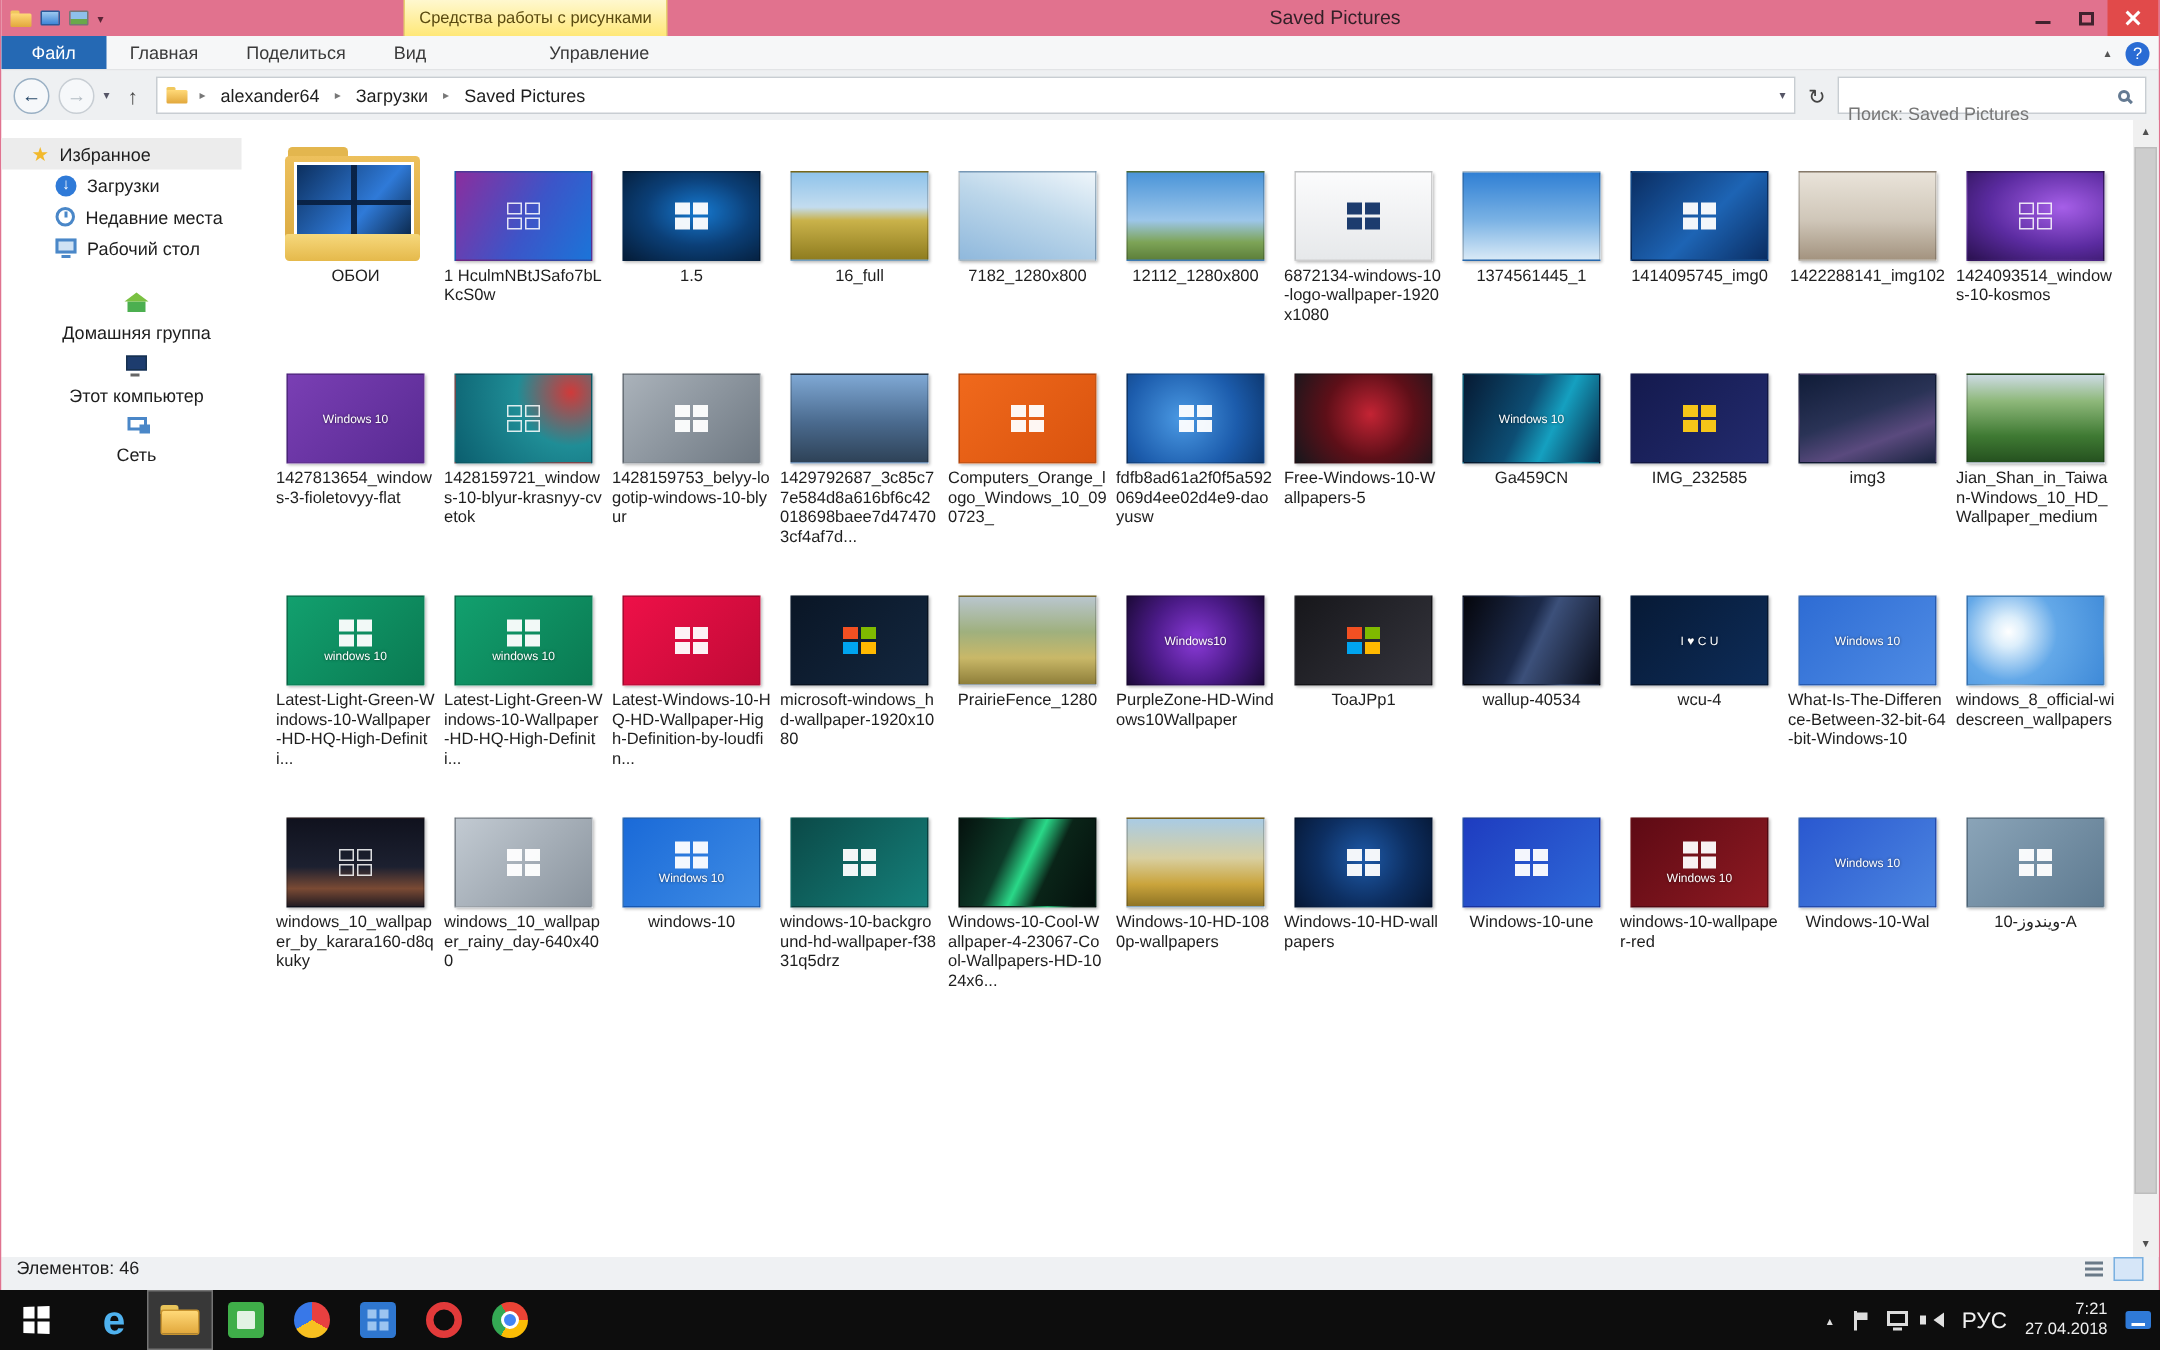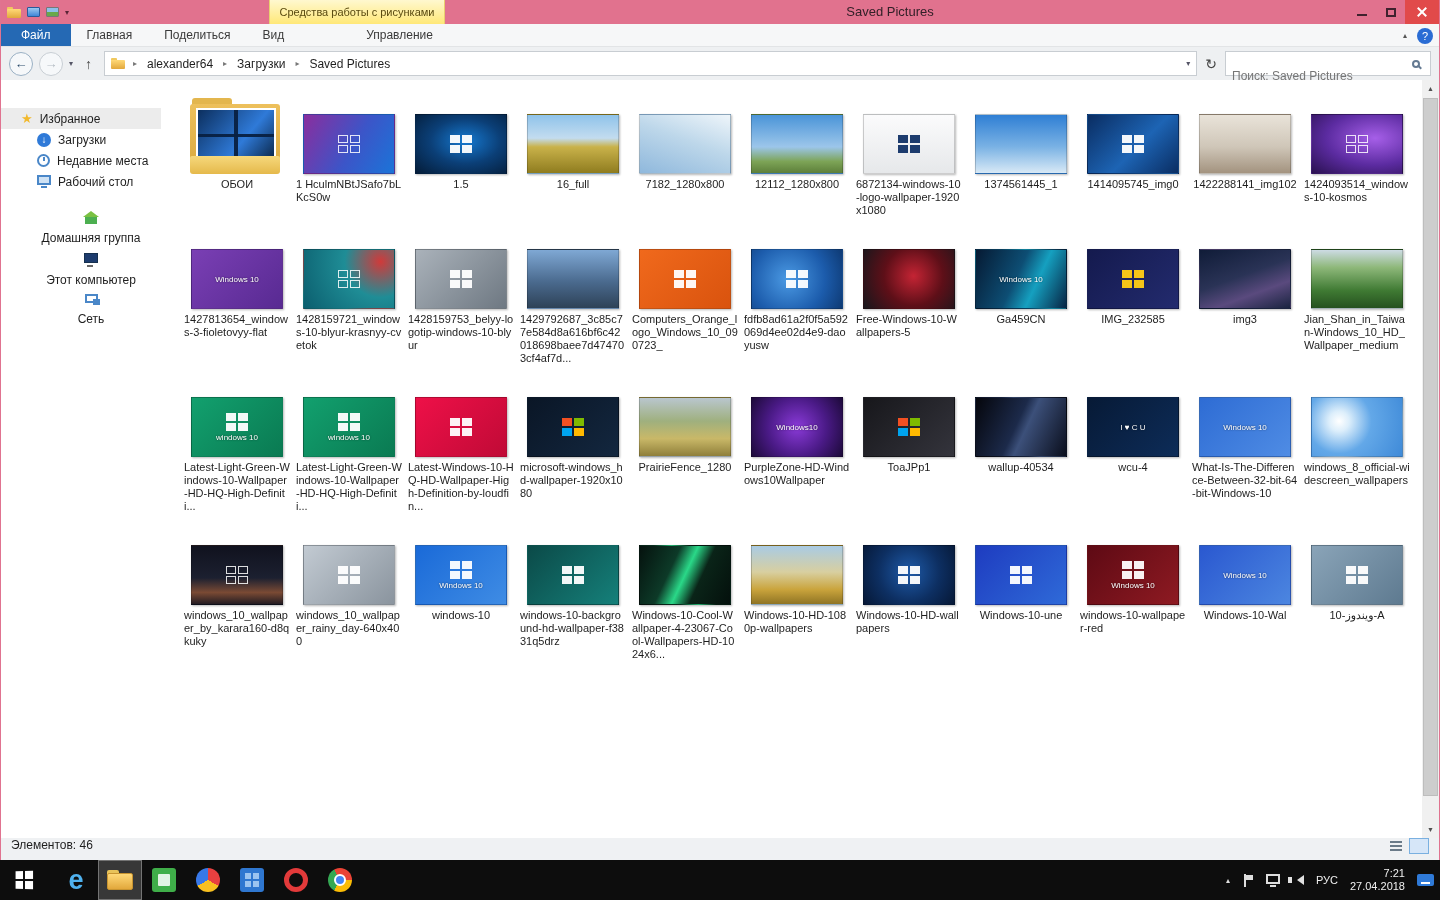--- a/index.html
+++ b/index.html
@@ -61,21 +61,21 @@
   .bc-dd { margin-left:auto; font-size:8px; color:#556; }
   .refresh { font-size:14px; color:#444; padding:0 2px; }
   .searchbox { width:206px; height:25px; background:#fff; border:1px solid #c8cdd2; display:flex; align-items:center; padding:0 6px; flex:none; }
   .search-input { flex:1; border:none; outline:none; font-size:12px; color:#444; background:transparent; font-family:"Liberation Sans",sans-serif;margin-top:24px; }
   .search-input::placeholder { color:#767676; opacity:1; }
   .icon-search { width:8px; height:8px; border:2px solid #647a92; border-radius:50%; position:relative; flex:none; margin-right:4px; }
   .icon-search::after { content:""; position:absolute; width:5px; height:2px; background:#647a92; transform:rotate(45deg); right:-4px; bottom:-2px; }
 
   
   .main { position:relative; height:758px; display:flex; background:#fff; }
-  .sidebar { width:160px; flex:none; padding-top:28px; font-size:12px; color:#1e1e1e; }
+  .sidebar { width:160px; flex:none; padding-top:12px; font-size:12px; color:#1e1e1e; }
   .side-item { height:21px; display:flex; align-items:center; gap:7px; padding-left:20px; cursor:default; }
   .side-item.lvl1 { padding-left:36px; }
   .side-item.sel { background:#ececec; }
   .side-item.gap { margin-top:20px;flex-direction:column; }
   .si { flex:none; display:inline-block; }
   .icon-star::before { content:"★"; color:#f2b92c; font-size:13px; }
   .icon-downloads { width:14px; height:14px; border-radius:50%; background:#2f7ad8; color:#fff; font-size:10px; line-height:14px; text-align:center; }
   .icon-downloads::before { content:"↓"; }
   .icon-recent { width:13px; height:13px; border:2px solid #4a87c8; border-radius:50%; position:relative; }
   .icon-recent::after { content:""; position:absolute; left:4px; top:1px; width:2px; height:4px; background:#4a87c8; }
@@ -158,21 +158,21 @@
   .tray { margin-left:auto; display:flex; align-items:center; gap:12px; padding-right:6px; height:40px; }
   .tray-caret { font-size:8px; color:#ddd; }
   .tri { display:inline-block; position:relative; }
   .icon-flag { width:12px; height:13px; }
   .icon-flag::before { content:""; position:absolute; left:2px; top:0; width:2px; height:13px; background:#ddd; }
   .icon-flag::after { content:""; position:absolute; left:4px; top:1px; width:7px; height:5px; background:#ddd; }
   .icon-monitor { width:14px; height:10px; border:2px solid #ddd; margin-bottom:2px; }
   .icon-monitor::after { content:""; position:absolute; left:2px; bottom:-5px; width:6px; height:2px; background:#ddd; }
   .icon-volume { width:0; height:0; border:5px solid transparent; border-right:7px solid #e0e0e0; }
   .icon-volume::before { content:""; position:absolute; left:-9px; top:-3px; width:4px; height:6px; background:#e0e0e0; }
-  .tray-lang { color:#f0f0f0; font-size:11px; }
+  .tray-lang { color:#f0f0f0; font-size:15px; }
   .tray-clock { display:flex; flex-direction:column; align-items:flex-end; color:#f0f0f0; font-size:11px; line-height:13px; }
   .icon-keyboard { width:17px; height:12px; background:#2f7ad8; border-radius:2px; }
   .icon-keyboard::after { content:""; position:absolute; left:4px; bottom:2px; width:9px; height:2px; background:#fff; }
 </style>
 </head>
 <body>
 
 <div class="window">
 
   <div class="titlebar">

